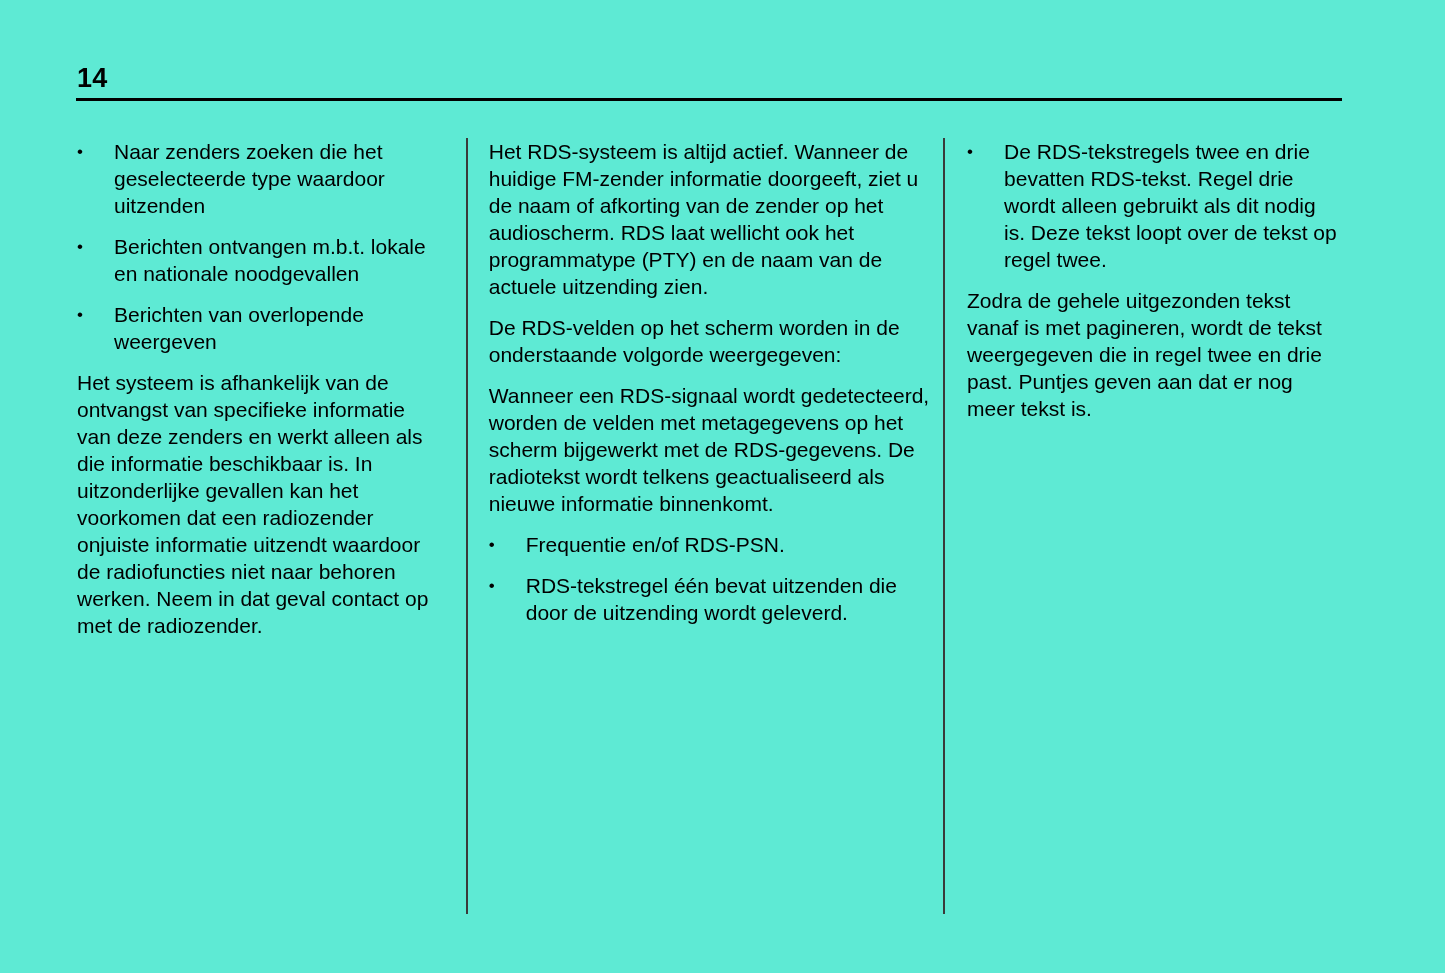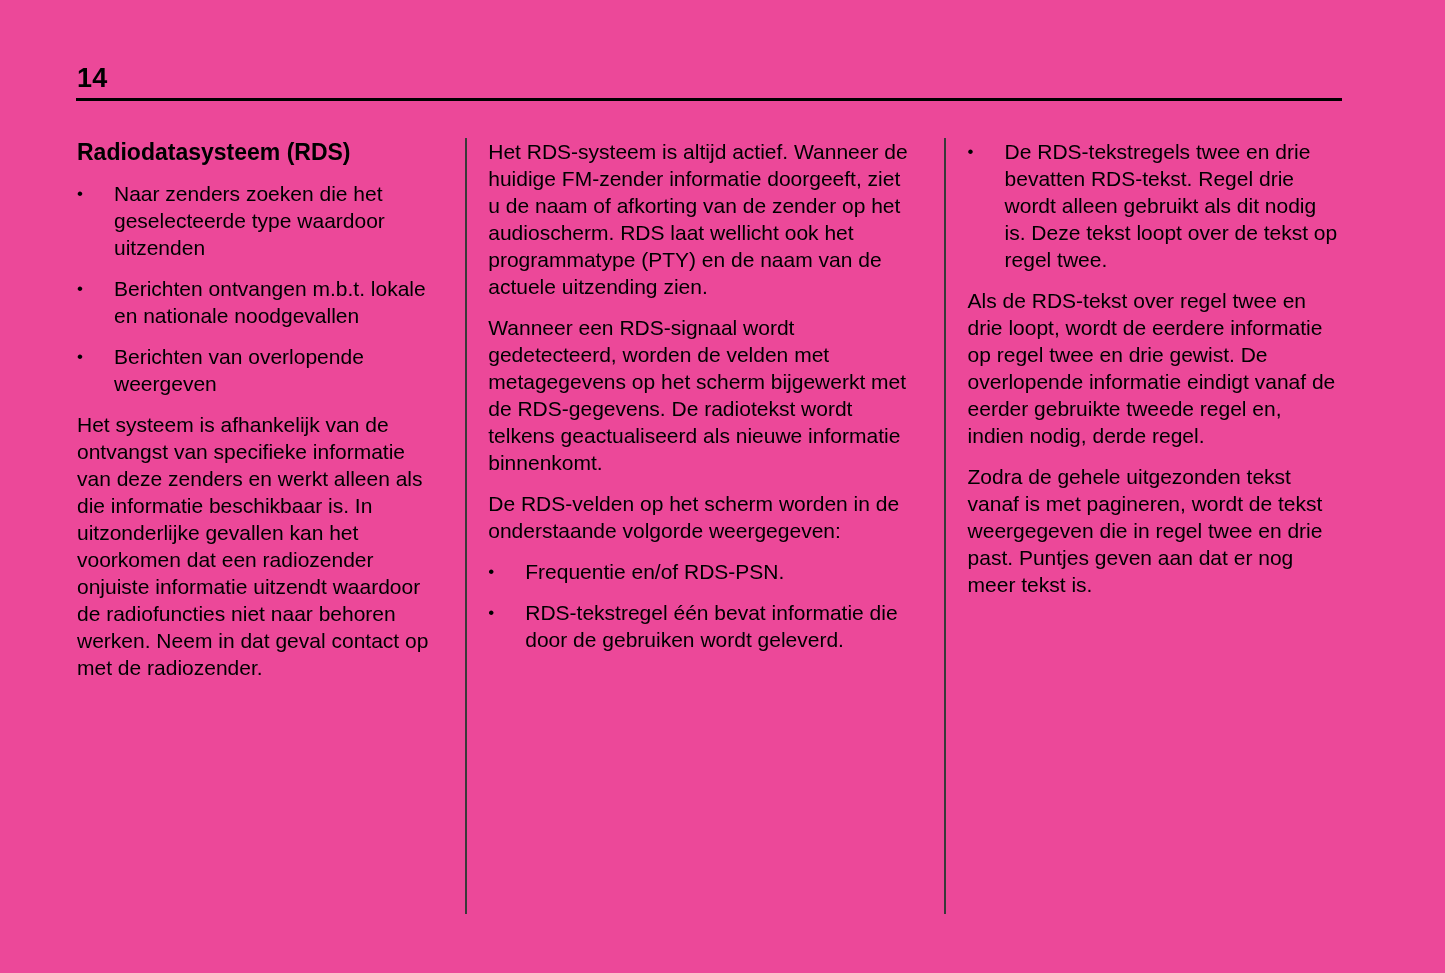--- a/index.html
+++ b/index.html
@@ -6,21 +6,21 @@
     margin: 0;
     padding: 0;
     background: #ffffff;
     font-family: "Liberation Sans", sans-serif;
     color: #000000;
   }
   .page {
     position: relative;
     width: 1445px;
     height: 973px;
-    background: #ec4899;
+    background: #5eead4;
     overflow: hidden;
   }
   .page-header {
     position: absolute;
     top: 63px;
     left: 77px;
     display: flex;
     align-items: baseline;
     gap: 52px;
     font-weight: bold;
@@ -43,21 +43,21 @@
     height: 776px;
     display: flex;
     box-sizing: border-box;
   }
   .column {
     box-sizing: border-box;
     font-size: 21px;
     line-height: 27px;
   }
   .col-1 { width: 411px; padding-right: 26px; }
-  .col-2 { width: 503px; padding-left: 21px; padding-right: 30px; }
+  .col-2 { width: 503px; padding-left: 21px; padding-right: 3px; }
   .col-3 { width: 420px; padding-left: 22px; }
   .col-divider {
     width: 2px;
     height: 776px;
     background: #3a3a3a;
     flex-shrink: 0;
   }
   .section-heading {
     margin: 0 0 14px 0;
     font-size: 23px;
@@ -91,21 +91,20 @@
 
   <header class="page-header">
     <span class="page-number">14</span>
   </header>
 
   <div class="header-rule"></div>
 
   <main class="columns">
 
     <section class="column col-1">
-      <h2 class="section-heading">Radiodatasysteem (RDS)</h2>
       <div class="bullet-list">
         <div class="bullet-item">
           <span class="bullet-dot">•</span>
           <span class="bullet-text">Naar zenders zoeken die het geselecteerde type waardoor uitzenden</span>
         </div>
         <div class="bullet-item">
           <span class="bullet-dot">•</span>
           <span class="bullet-text">Berichten ontvangen m.b.t. lokale en nationale noodgevallen</span>
         </div>
         <div class="bullet-item">
@@ -113,42 +112,41 @@
           <span class="bullet-text">Berichten van overlopende weergeven</span>
         </div>
       </div>
       <p class="para">Het systeem is afhankelijk van de ontvangst van specifieke informatie van deze zenders en werkt alleen als die informatie beschikbaar is. In uitzonderlijke gevallen kan het voorkomen dat een radiozender onjuiste informatie uitzendt waardoor de radiofuncties niet naar behoren werken. Neem in dat geval contact op met de radiozender.</p>
     </section>
 
     <div class="col-divider"></div>
 
     <section class="column col-2">
       <p class="para">Het RDS-systeem is altijd actief. Wanneer de huidige FM-zender informatie doorgeeft, ziet u de naam of afkorting van de zender op het audioscherm. RDS laat wellicht ook het programmatype (PTY) en de naam van de actuele uitzending zien.</p>
+      <p class="para">De RDS-velden op het scherm worden in de onderstaande volgorde weergegeven:</p>
       <p class="para">Wanneer een RDS-signaal wordt gedetecteerd, worden de velden met metagegevens op het scherm bijgewerkt met de RDS-gegevens. De radiotekst wordt telkens geactualiseerd als nieuwe informatie binnenkomt.</p>
-      <p class="para">De RDS-velden op het scherm worden in de onderstaande volgorde weergegeven:</p>
       <div class="bullet-list">
         <div class="bullet-item">
           <span class="bullet-dot">•</span>
           <span class="bullet-text">Frequentie en/of RDS-PSN.</span>
         </div>
         <div class="bullet-item">
           <span class="bullet-dot">•</span>
-          <span class="bullet-text">RDS-tekstregel één bevat informatie die door de gebruiken wordt geleverd.</span>
+          <span class="bullet-text">RDS-tekstregel één bevat uitzenden die door de uitzending wordt geleverd.</span>
         </div>
       </div>
     </section>
 
     <div class="col-divider"></div>
 
     <section class="column col-3">
       <div class="bullet-list">
         <div class="bullet-item">
           <span class="bullet-dot">•</span>
           <span class="bullet-text">De RDS-tekstregels twee en drie bevatten RDS-tekst. Regel drie wordt alleen gebruikt als dit nodig is. Deze tekst loopt over de tekst op regel twee.</span>
         </div>
       </div>
-      <p class="para">Als de RDS-tekst over regel twee en drie loopt, wordt de eerdere informatie op regel twee en drie gewist. De overlopende informatie eindigt vanaf de eerder gebruikte tweede regel en, indien nodig, derde regel.</p>
       <p class="para">Zodra de gehele uitgezonden tekst vanaf is met pagineren, wordt de tekst weergegeven die in regel twee en drie past. Puntjes geven aan dat er nog meer tekst is.</p>
     </section>
 
   </main>
 
 </div>
 
 </body></html>

